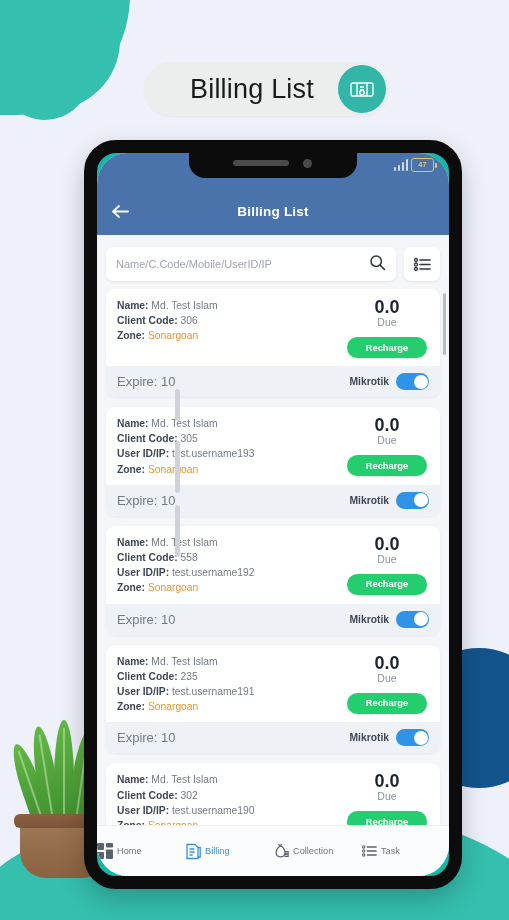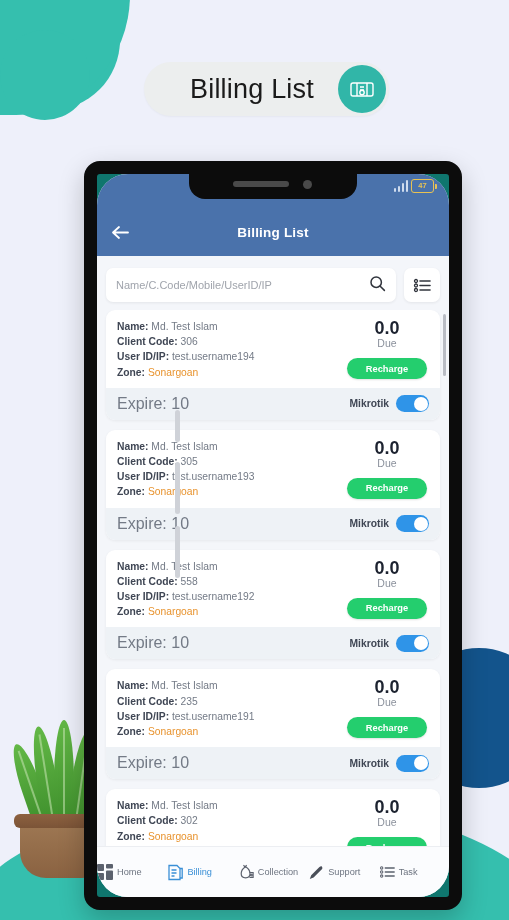--- a/index.html
+++ b/index.html
@@ -62,22 +62,22 @@
     flex:1;text-align:center;font-size:27px;color:#1a1a1a;
     letter-spacing:.2px;padding-left:22px;font-weight:400;
   }
   .title-icon{
     width:48px;height:48px;border-radius:50%;background:#31b6a8;
     display:flex;align-items:center;justify-content:center;margin-right:3px;flex:none;
   }
 
   
   .phone{
-    position:absolute;left:84px;top:161px;width:352px;height:723px;
-    background:#0f766e;border:13px solid #0c0c0c;border-radius:16px;
+    position:absolute;left:84px;top:140px;width:352px;height:723px;
+    background:#14b8a6;border:13px solid #0c0c0c;border-radius:32px;
     box-shadow:0 10px 26px rgba(0,0,0,.22);overflow:hidden;
   }
   .btn-side{position:absolute;left:78px;width:5px;background:#cfd2d8;border-radius:3px;}
   .bs1{top:236px;height:32px;}
   .bs2{top:288px;height:52px;}
   .bs3{top:352px;height:52px;}
 
   .screen{position:absolute;inset:0;background:#f4f6fa;overflow:hidden;border-radius:31px;}
 
   
@@ -127,21 +127,21 @@
   .lbl{font-weight:700;color:#3f4654;}
   .val{color:#737a86;}
   .zone-val{color:#e8932e;font-weight:500;}
   .right{width:84px;display:flex;flex-direction:column;align-items:center;padding-top:1px;}
   .due-amt{font-size:18px;font-weight:700;color:#1d2330;line-height:16px;}
   .due-lbl{font-size:10.5px;color:#8b919c;line-height:15px;}
   .recharge{margin-top:7px;width:80px;height:21px;background:#24ce6e;border-radius:11px;
     color:#fff;font-size:9.3px;font-weight:700;display:flex;align-items:center;justify-content:center;
     box-shadow:0 1px 2px rgba(0,0,0,.12);}
   .card-bot{background:#eef2f6;padding:7px 11px;display:flex;align-items:center;}
-  .expire{flex:1;font-size:16px;color:#3f4654;font-weight:700;}
+  .expire{flex:1;font-size:13px;color:#3f4654;font-weight:700;}
   .expire span{color:#737a86;font-weight:400;}
   .mik{font-size:10.3px;color:#3f4654;font-weight:700;margin-right:7px;}
   .toggle{width:33px;height:17px;border-radius:9px;background:#2f94e8;position:relative;}
   .toggle:after{content:"";position:absolute;right:1.5px;top:1.5px;width:14px;height:14px;
     border-radius:50%;background:#fff;}
 
   
   .bottomnav{position:absolute;left:0;right:0;bottom:0;height:50px;background:#fbfcfe;
     display:flex;align-items:center;border-top:1px solid #eceef2;}
   .nav-item{flex:1;display:flex;align-items:center;gap:3px;}
@@ -234,21 +234,20 @@
         </div>
       </div>
 
       <div class="list">
         <div id="cards-host">
             <div class="card">
               <div class="card-top">
                 <div class="info">
                   <div class="line"><span class="lbl">Name:</span> <span class="val">Md. Test Islam</span></div>
                   <div class="line"><span class="lbl">Client Code:</span> <span class="val">306</span></div>
-                  <div class="line"><span class="lbl">User ID/IP:</span> <span class="val">test.username194</span></div>
                   <div class="line"><span class="lbl">Zone:</span> <span class="zone-val">Sonargoan</span></div>
                 </div>
                 <div class="right">
                   <div class="due-amt">0.0</div>
                   <div class="due-lbl">Due</div>
                   <div class="recharge">Recharge</div>
                 </div>
               </div>
               <div class="card-bot">
                 <div class="expire"><span class="lbl">Expire:</span> <span>10</span></div>
@@ -314,20 +313,21 @@
                 <div class="expire"><span class="lbl">Expire:</span> <span>10</span></div>
                 <div class="mik">Mikrotik</div>
                 <div class="toggle"></div>
               </div>
             </div>
             <div class="card">
               <div class="card-top">
                 <div class="info">
                   <div class="line"><span class="lbl">Name:</span> <span class="val">Md. Test Islam</span></div>
                   <div class="line"><span class="lbl">Client Code:</span> <span class="val">302</span></div>
+                  <div class="line"><span class="lbl">User ID/IP:</span> <span class="val">test.username190</span></div>
                   <div class="line"><span class="lbl">Zone:</span> <span class="zone-val">Sonargoan</span></div>
                 </div>
                 <div class="right">
                   <div class="due-amt">0.0</div>
                   <div class="due-lbl">Due</div>
                   <div class="recharge">Recharge</div>
                 </div>
               </div>
             </div>
           </div>
@@ -353,26 +353,20 @@
           <div class="nav-label">Billing</div>
         </div>
         <div class="nav-item">
           <svg width="17" height="17" viewBox="0 0 17 17" fill="none" stroke="#5b616d" stroke-width="1.2">
             <path d="M5.5 1.2l1.6 2M8.6 1.2L7 3.2"></path>
             <path d="M6.8 3.2h1.6c2.4 1.6 3.6 4 3.6 6.6 0 2.6-1.6 4-4.4 4s-4.4-1.4-4.4-4c0-2.6 1.2-5 3.6-6.6z"></path>
             <path d="M11.5 8.5h3.6v5h-3.6"></path>
             <circle cx="13.4" cy="11" r="0.9"></circle>
           </svg>
           <div class="nav-label">Collection</div>
-        </div>
-        <div class="nav-item">
-          <svg width="17" height="17" viewBox="0 0 17 17">
-            <path d="M13.6 2.2c1 1 1 2.5 0 3.4L5.6 13.6 1.8 15l1.4-3.8 8-8c1-1 1.5-1 2.4-1z" fill="#4a4f59"></path>
-          </svg>
-          <div class="nav-label">Support</div>
         </div>
         <div class="nav-item">
           <svg width="17" height="16" viewBox="0 0 19 15" fill="none" stroke="#5b616d" stroke-width="1.2">
             <circle cx="3" cy="3" r="1.3"></circle>
               <path d="M7 3h10" stroke-linecap="round" stroke-width="1.5"></path>
             <circle cx="3" cy="7.5" r="1.3"></circle>
               <path d="M7 7.5h10" stroke-linecap="round" stroke-width="1.5"></path>
             <circle cx="3" cy="12" r="1.3"></circle>
               <path d="M7 12h10" stroke-linecap="round" stroke-width="1.5"></path>
           </svg>

